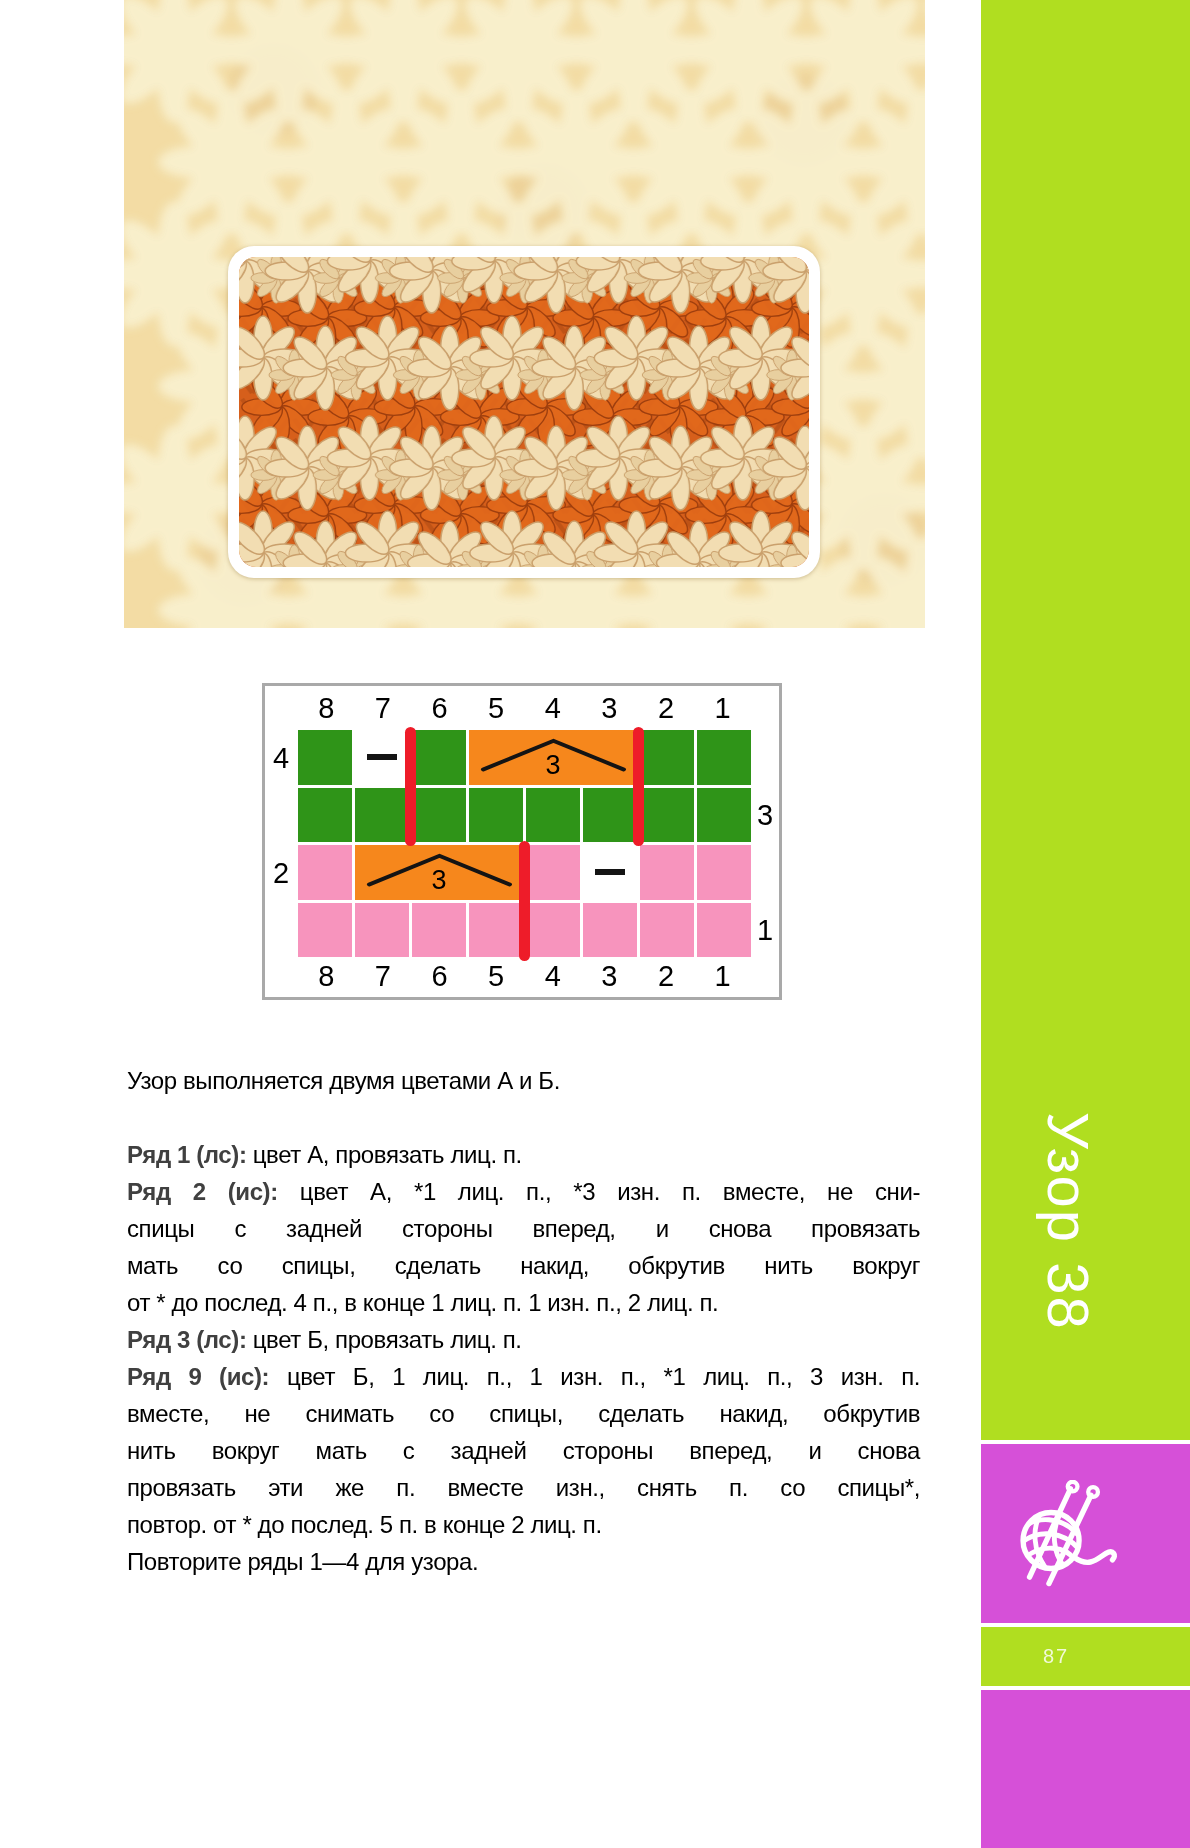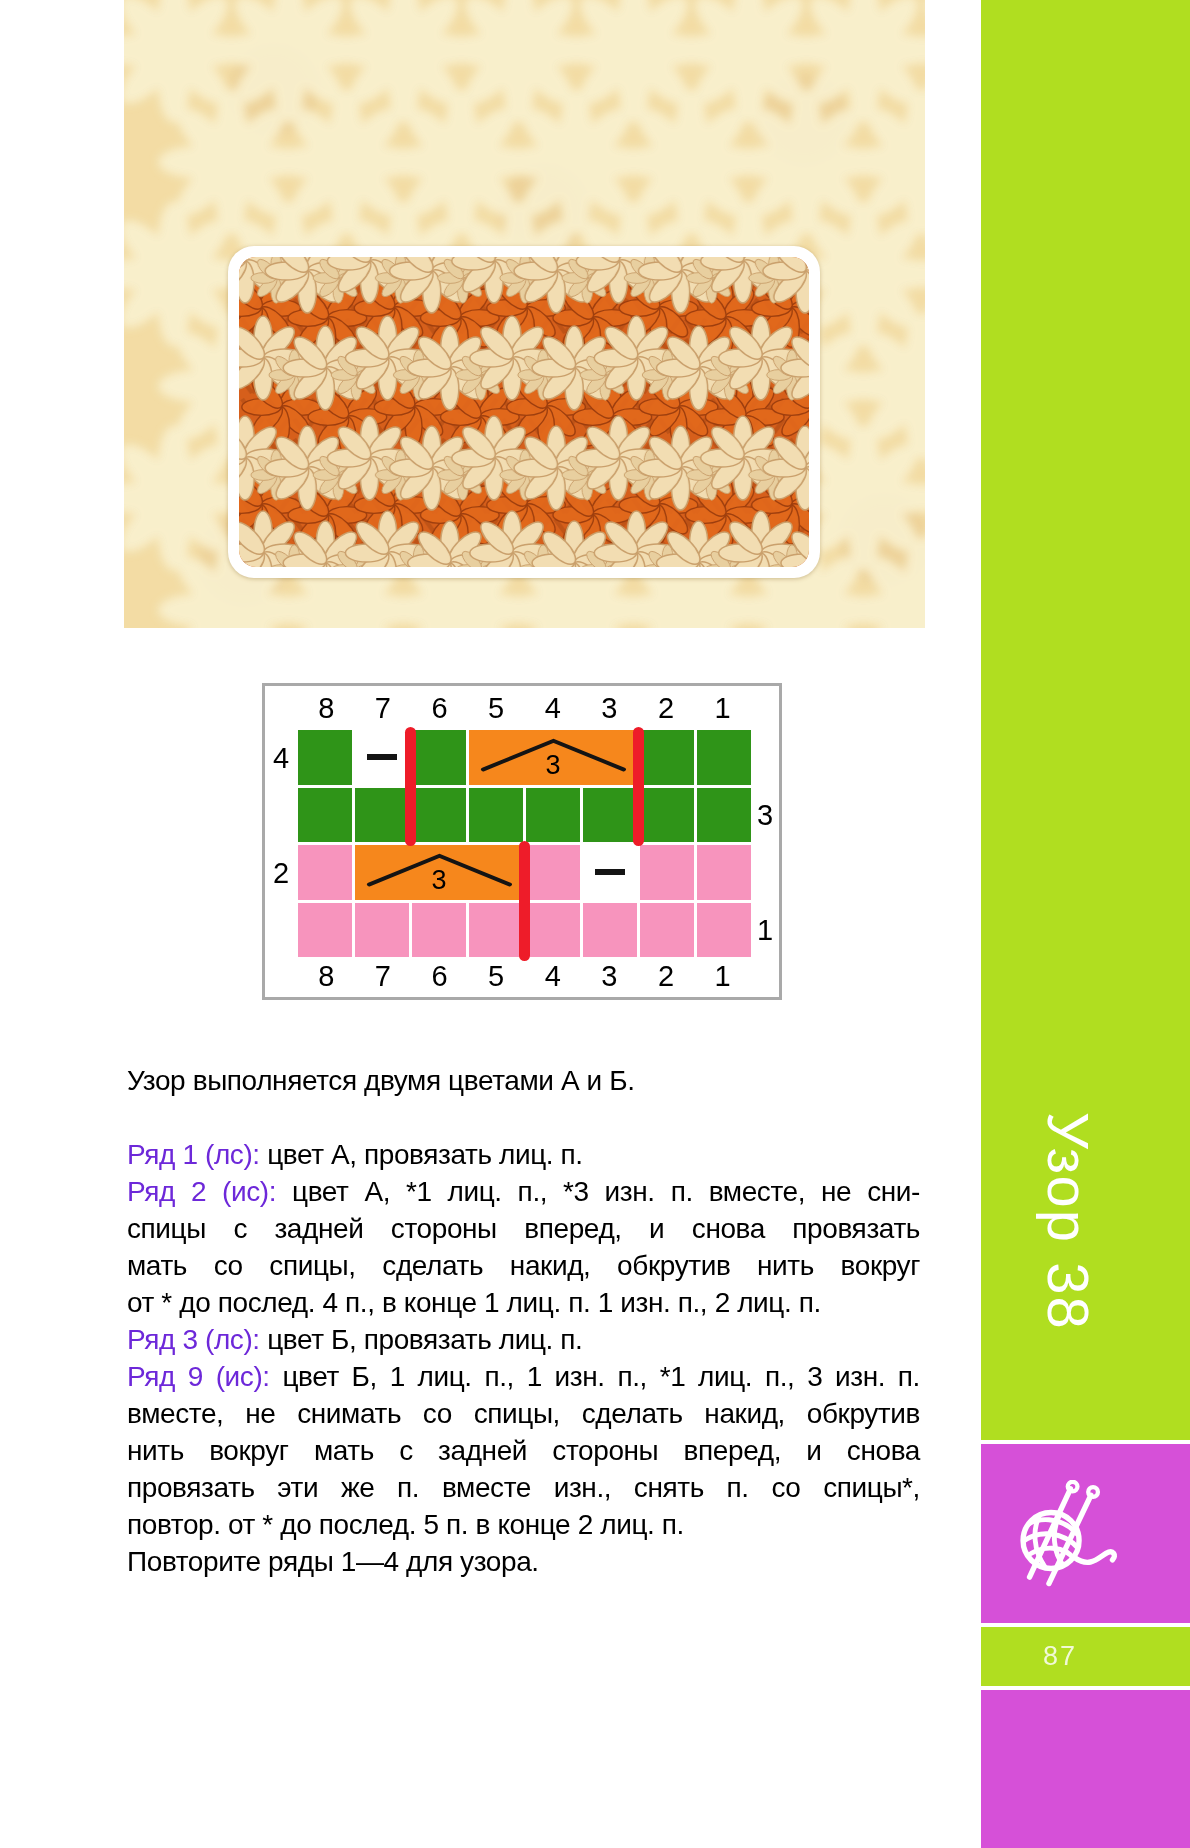--- a/index.html
+++ b/index.html
@@ -39,36 +39,36 @@
   .rl1{left:140px;top:41px;height:119px;}
   .rl2{left:368px;top:41px;height:119px;}
   .rl3{left:254px;top:155px;height:120px;}
   .side-label{position:absolute;width:28px;text-align:center;font-size:29px;line-height:30px;}
   .sl-4{left:2px;top:57px;}
   .sl-2{left:2px;top:172px;}
   .sl-3{left:486px;top:114px;}
   .sl-1{left:486px;top:229px;}
 
   
-  .instructions{position:absolute;left:127px;top:1062px;width:793px;font-size:28px;
+  .instructions{position:absolute;left:127px;top:1062px;width:793px;font-size:24px;
                 line-height:37px;letter-spacing:-0.4px;}
   .para.gap{margin-bottom:37px;}
   .line{text-align:justify;text-align-last:justify;}
   .line.last{text-align-last:left;}
-  .rowlbl{color:#6d28d9;font-weight:normal;}
+  .rowlbl{color:#404040;font-weight:bold;}
 
   
   .sb-green{position:absolute;left:981px;top:0;width:209px;height:1440px;background:#b0de20;}
   .sb-title{position:absolute;left:1038px;top:1112px;width:64px;color:#fff;font-size:58px;
             letter-spacing:2px;writing-mode:vertical-rl;white-space:nowrap;}
   .sb-icon{position:absolute;left:981px;top:1444px;width:209px;height:179px;background:#d650d8;
            display:flex;align-items:center;justify-content:center;}
   .sb-icon svg{width:112px;height:108px;transform:translateX(-22px);}
   .sb-num{position:absolute;left:981px;top:1627px;width:209px;height:59px;background:#b0de20;
-          display:flex;align-items:center;font-size:27px;color:rgba(255,255,255,.82);}
+          display:flex;align-items:center;font-size:20px;color:rgba(255,255,255,.82);}
   .sb-num span{margin-left:62px;letter-spacing:2px;}
   .sb-bottom{position:absolute;left:981px;top:1690px;width:209px;height:158px;background:#d650d8;}
 </style>
 </head>
 <body>
 
 <div class="page">
 
   <div class="photo-area">
     <svg id="bg-svg" viewBox="0 0 801 628" preserveAspectRatio="none">

